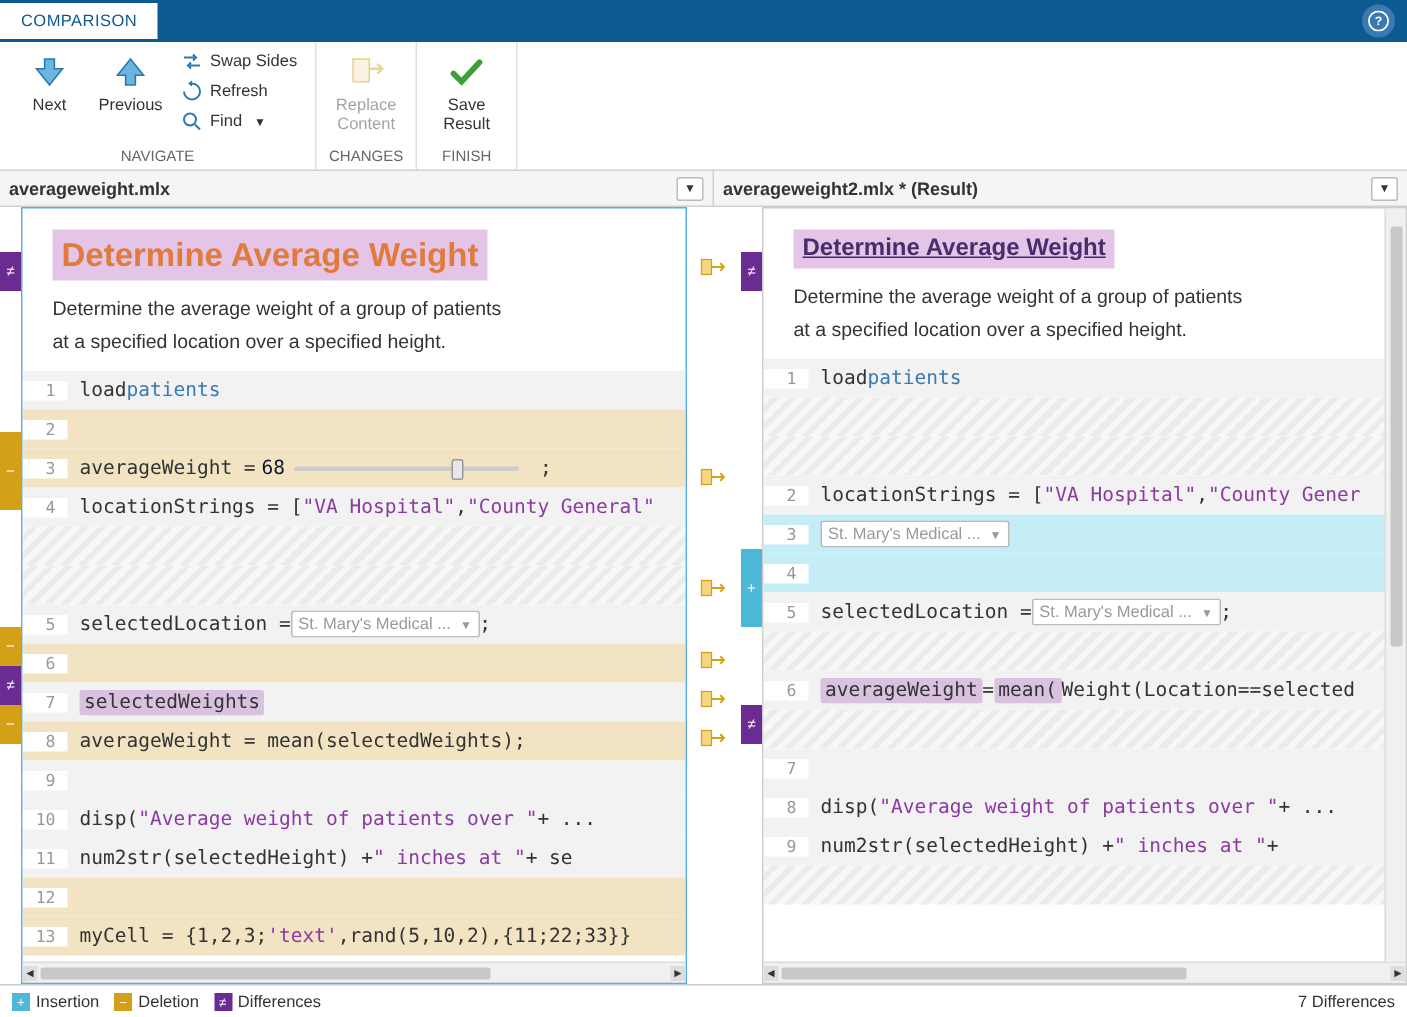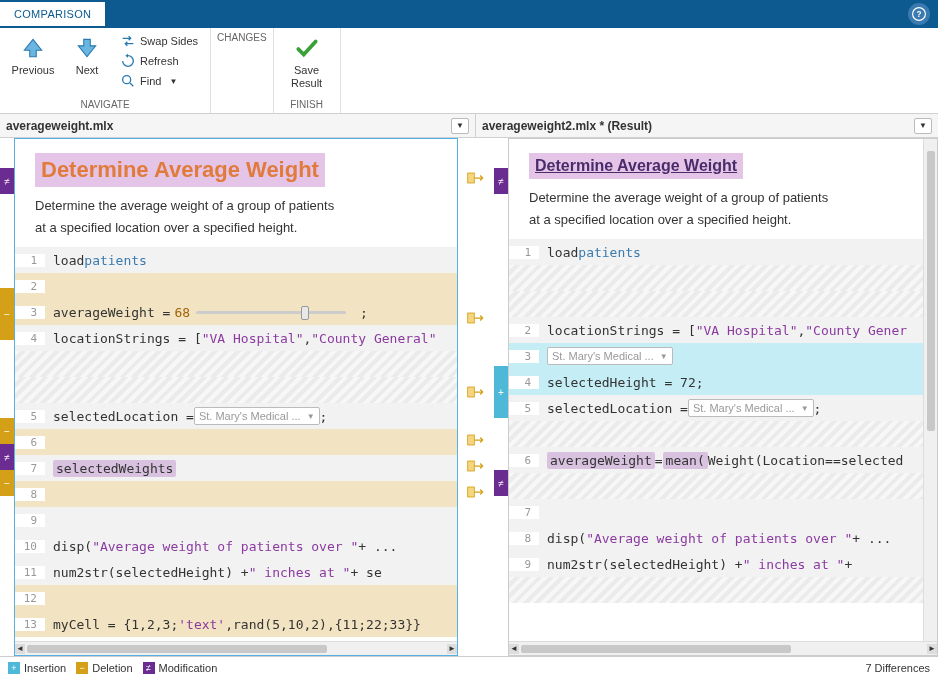--- a/index.html
+++ b/index.html
@@ -46,21 +46,21 @@
 .code-txt { flex: 1; padding-left: 8px; white-space: nowrap; overflow: hidden; display: flex; align-items: center; }
 .bg-grey { background: #f2f2f2; }
 .bg-tan { background: #f2e4c2; }
 .bg-hatch { background: repeating-linear-gradient(135deg, #f7f7f7, #f7f7f7 4px, #ebebeb 4px, #ebebeb 8px); }
 .bg-cyan { background: #c5edf5; }
 .bg-purple-hl { background: #d8c2e0; padding: 1px 3px; border-radius: 2px; }
 .kw-load { color: #333; }
 .kw-id { color: #3a7ab0; }
 .kw-str { color: #8b3aa0; }
 .slider { display: inline-flex; align-items: center; margin: 0 4px; }
-.slider-val { color: #a16207; margin-right: 6px; }
+.slider-val { color: #0f172a; margin-right: 6px; }
 .slider-track { width: 150px; height: 3px; background: #ccc; position: relative; border-radius: 2px; }
 .slider-thumb { position: absolute; top: -5px; width: 8px; height: 14px; background: #e8e8e8; border: 1px solid #999; border-radius: 2px; }
 .dropdown-ctl { display: inline-flex; align-items: center; border: 1px solid #bbb; background: #fff; padding: 2px 4px; font-size: 11px; color: #999; font-family: "Segoe UI", Arial, sans-serif; border-radius: 2px; }
 .dropdown-ctl .dd-caret { margin-left: 6px; font-size: 8px; }
 .mid-icons { display: flex; flex-direction: column; align-items: center; padding-top: 26px; }
 .merge-icon { width: 20px; height: 18px; margin-bottom: 8px; cursor: pointer; }
 .hscroll { height: 14px; background: #f0f0f0; border-top: 1px solid #ddd; position: relative; display: flex; align-items: center; padding: 0 12px; }
 .hscroll-thumb { height: 8px; background: #c8c8c8; border-radius: 2px; }
 .hscroll-arrow { position: absolute; width: 10px; height: 10px; background: #ddd; display: flex; align-items: center; justify-content: center; font-size: 8px; }
 .vscroll { position: absolute; right: 0; top: 0; bottom: 14px; width: 14px; background: #f0f0f0; border-left: 1px solid #ddd; }
@@ -84,32 +84,32 @@
       </svg>
   </div>
 </div>
 
 <div class="ribbon">
   <div class="ribbon-group">
     <div class="ribbon-group-body">
       <div class="big-btn">
         <div class="icon">
             <svg width="26" height="26" viewBox="0 0 24 24">
-              <path d="M12 4 L20 14 L15 14 L15 20 L9 20 L9 14 L4 14 Z" fill="#6bb6e0" stroke="#2a7ab0" stroke-width="1"></path>
+              <path d="M12 20 L20 10 L15 10 L15 4 L9 4 L9 10 L4 10 Z" fill="#6bb6e0" stroke="#2a7ab0" stroke-width="1"></path>
             </svg>
           </div>
-        <div class="lbl">Previous</div>
+        <div class="lbl">Next</div>
       </div>
       <div class="big-btn">
         <div class="icon">
             <svg width="26" height="26" viewBox="0 0 24 24">
-              <path d="M12 20 L20 10 L15 10 L15 4 L9 4 L9 10 L4 10 Z" fill="#6bb6e0" stroke="#2a7ab0" stroke-width="1"></path>
+              <path d="M12 4 L20 14 L15 14 L15 20 L9 20 L9 14 L4 14 Z" fill="#6bb6e0" stroke="#2a7ab0" stroke-width="1"></path>
             </svg>
           </div>
-        <div class="lbl">Next</div>
+        <div class="lbl">Previous</div>
       </div>
       <div class="small-btns">
         <div class="small-btn">
           <span class="sicon">
               <svg width="16" height="16" viewBox="0 0 24 24">
                 <path d="M4 8 L16 8 M13 5 L16 8 L13 11 M20 16 L8 16 M11 13 L8 16 L11 19" stroke="#2a7ab0" stroke-width="2" fill="none"></path>
               </svg>
             </span>
           <span>Swap Sides</span>
         </div>
@@ -131,20 +131,32 @@
             </span>
           <span>Find</span>
           <span style="margin-left:4px;font-size:8px;">▼</span>
         </div>
       </div>
     </div>
     <div class="ribbon-group-label">NAVIGATE</div>
   </div>
 
   <div class="ribbon-group">
+    <div class="ribbon-group-body">
+      <div class="big-btn disabled">
+        <div class="icon">
+            <svg width="26" height="26" viewBox="0 0 24 24">
+              <rect x="4" y="4" width="10" height="14" fill="#f5e4c0" stroke="#d4a017"></rect>
+              <path d="M14 10 L22 10 M19 7 L22 10 L19 13" stroke="#d4a017" stroke-width="1.5" fill="none"></path>
+            </svg>
+          </div>
+        <div class="lbl" style="white-space:pre">Replace
+Content</div>
+      </div>
+    </div>
     <div class="ribbon-group-label">CHANGES</div>
   </div>
 
   <div class="ribbon-group">
     <div class="ribbon-group-body">
       <div class="big-btn">
         <div class="icon">
             <svg width="26" height="26" viewBox="0 0 24 24">
               <path d="M4 13 L9 18 L20 6" stroke="#3aa03a" stroke-width="3.5" fill="none" stroke-linecap="round"></path>
             </svg>
@@ -255,20 +267,23 @@
               <div class="code-txt"></div>
             </div>
           <div class="code-line bg-grey">
               <div class="lineno">7</div>
               <div class="code-txt">
                 <span class="bg-purple-hl">selectedWeights</span>
               </div>
             </div>
           <div class="code-line bg-tan">
               <div class="lineno">8</div>
+              <div class="code-txt">
+                <span>averageWeight = mean(selectedWeights);</span>
+              </div>
             </div>
           <div class="code-line bg-grey">
               <div class="lineno">9</div>
               <div class="code-txt"></div>
             </div>
           <div class="code-line bg-grey">
               <div class="lineno">10</div>
               <div class="code-txt">
                 <span>disp(</span>
                 <span class="kw-str">"Average weight of patients over "</span>
@@ -389,23 +404,20 @@
               <div class="lineno">3</div>
               <div class="code-txt">
                 <span class="dropdown-ctl">
                   <span>St. Mary's Medical ...</span>
                   <span class="dd-caret">▼</span>
                 </span>
               </div>
             </div>
           <div class="code-line bg-cyan">
               <div class="lineno">4</div>
-              <div class="code-txt">
-                <span>selectedHeight = 72;</span>
-              </div>
             </div>
           <div class="code-line bg-grey">
               <div class="lineno">5</div>
               <div class="code-txt">
                 <span>selectedLocation = </span>
                 <span class="dropdown-ctl">
                   <span>St. Mary's Medical ...</span>
                   <span class="dd-caret">▼</span>
                 </span>
                 <span>;</span>
@@ -471,17 +483,17 @@
     <div class="legend-item">
         <span class="legend-sw" style="background:#4db8d8">+</span>
         <span>Insertion</span>
       </div>
     <div class="legend-item">
         <span class="legend-sw" style="background:#d4a017">−</span>
         <span>Deletion</span>
       </div>
     <div class="legend-item">
         <span class="legend-sw" style="background:#6a2c91">≠</span>
-        <span>Modification</span>
+        <span>Differences</span>
       </div>
   </div>
   <div class="diff-count">7 Differences</div>
 </div>
 
 </body></html>

